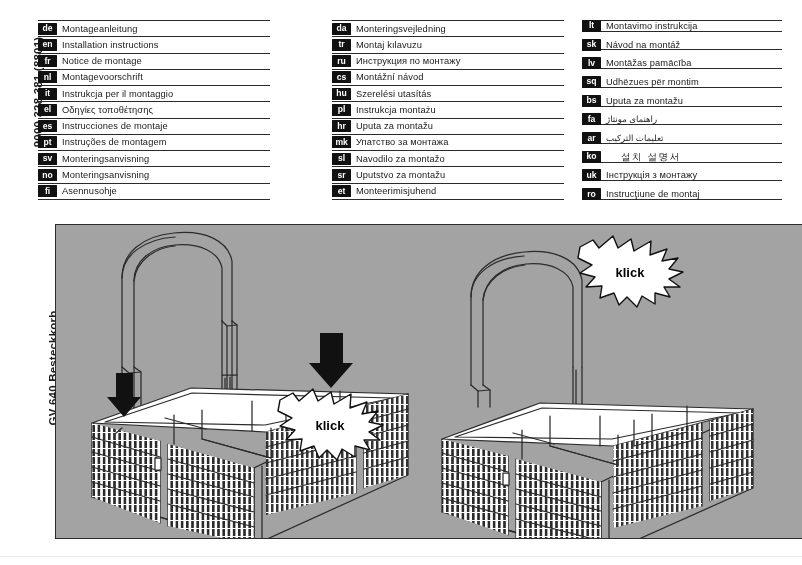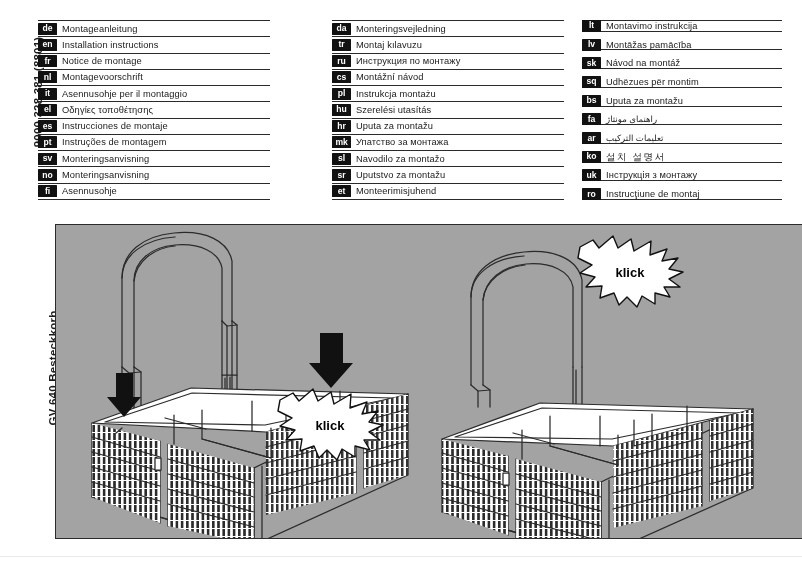--- a/index.html
+++ b/index.html
@@ -83,20 +83,21 @@
     letter-spacing: 0.1px;
     text-align: right;
   }
   .lang-name.rtl {
     direction: rtl;
     font-size: 8.6px;
   }
   .lang-name.cjk {
     letter-spacing: 1.6px;
     font-size: 9.5px;
+    margin-left: 15px;
   }
 
   
   .product-label {
     position: absolute;
     left: -47px;
     top: 362px;
     width: 200px;
     text-align: center;
     transform: rotate(-90deg);
@@ -154,21 +155,21 @@
     <div class="lang-row">
       <span class="lang-code">fr</span>
       <span class="lang-name">Notice de montage</span>
     </div>
     <div class="lang-row">
       <span class="lang-code">nl</span>
       <span class="lang-name">Montagevoorschrift</span>
     </div>
     <div class="lang-row">
       <span class="lang-code">it</span>
-      <span class="lang-name">Asennusohje per il montaggio</span>
+      <span class="lang-name">Instrukcja per il montaggio</span>
     </div>
     <div class="lang-row">
       <span class="lang-code">el</span>
       <span class="lang-name">Οδηγίες τοποθέτησης</span>
     </div>
     <div class="lang-row">
       <span class="lang-code">es</span>
       <span class="lang-name">Instrucciones de montaje</span>
     </div>
     <div class="lang-row">
@@ -200,28 +201,28 @@
     </div>
     <div class="lang-row">
       <span class="lang-code">ru</span>
       <span class="lang-name">Инструкция по монтажу</span>
     </div>
     <div class="lang-row">
       <span class="lang-code">cs</span>
       <span class="lang-name">Montážní návod</span>
     </div>
     <div class="lang-row">
+      <span class="lang-code">hu</span>
+      <span class="lang-name">Szerelési utasítás</span>
+    </div>
+    <div class="lang-row">
       <span class="lang-code">pl</span>
       <span class="lang-name">Instrukcja montażu</span>
     </div>
     <div class="lang-row">
-      <span class="lang-code">hu</span>
-      <span class="lang-name">Szerelési utasítás</span>
-    </div>
-    <div class="lang-row">
       <span class="lang-code">hr</span>
       <span class="lang-name">Uputa za montažu</span>
     </div>
     <div class="lang-row">
       <span class="lang-code">mk</span>
       <span class="lang-name">Упатство за монтажа</span>
     </div>
     <div class="lang-row">
       <span class="lang-code">sl</span>
       <span class="lang-name">Navodilo za montažo</span>
@@ -235,26 +236,26 @@
       <span class="lang-name">Monteerimisjuhend</span>
     </div>
   </div>
 
   <div class="lang-col col3">
     <div class="lang-row">
       <span class="lang-code">lt</span>
       <span class="lang-name">Montavimo instrukcija</span>
     </div>
     <div class="lang-row">
+      <span class="lang-code">sk</span>
+      <span class="lang-name">Návod na montáž</span>
+    </div>
+    <div class="lang-row">
       <span class="lang-code">lv</span>
       <span class="lang-name">Montāžas pamācība</span>
-    </div>
-    <div class="lang-row">
-      <span class="lang-code">sk</span>
-      <span class="lang-name">Návod na montáž</span>
     </div>
     <div class="lang-row">
       <span class="lang-code">sq</span>
       <span class="lang-name">Udhëzues për montim</span>
     </div>
     <div class="lang-row">
       <span class="lang-code">bs</span>
       <span class="lang-name">Uputa za montažu</span>
     </div>
     <div class="lang-row">

